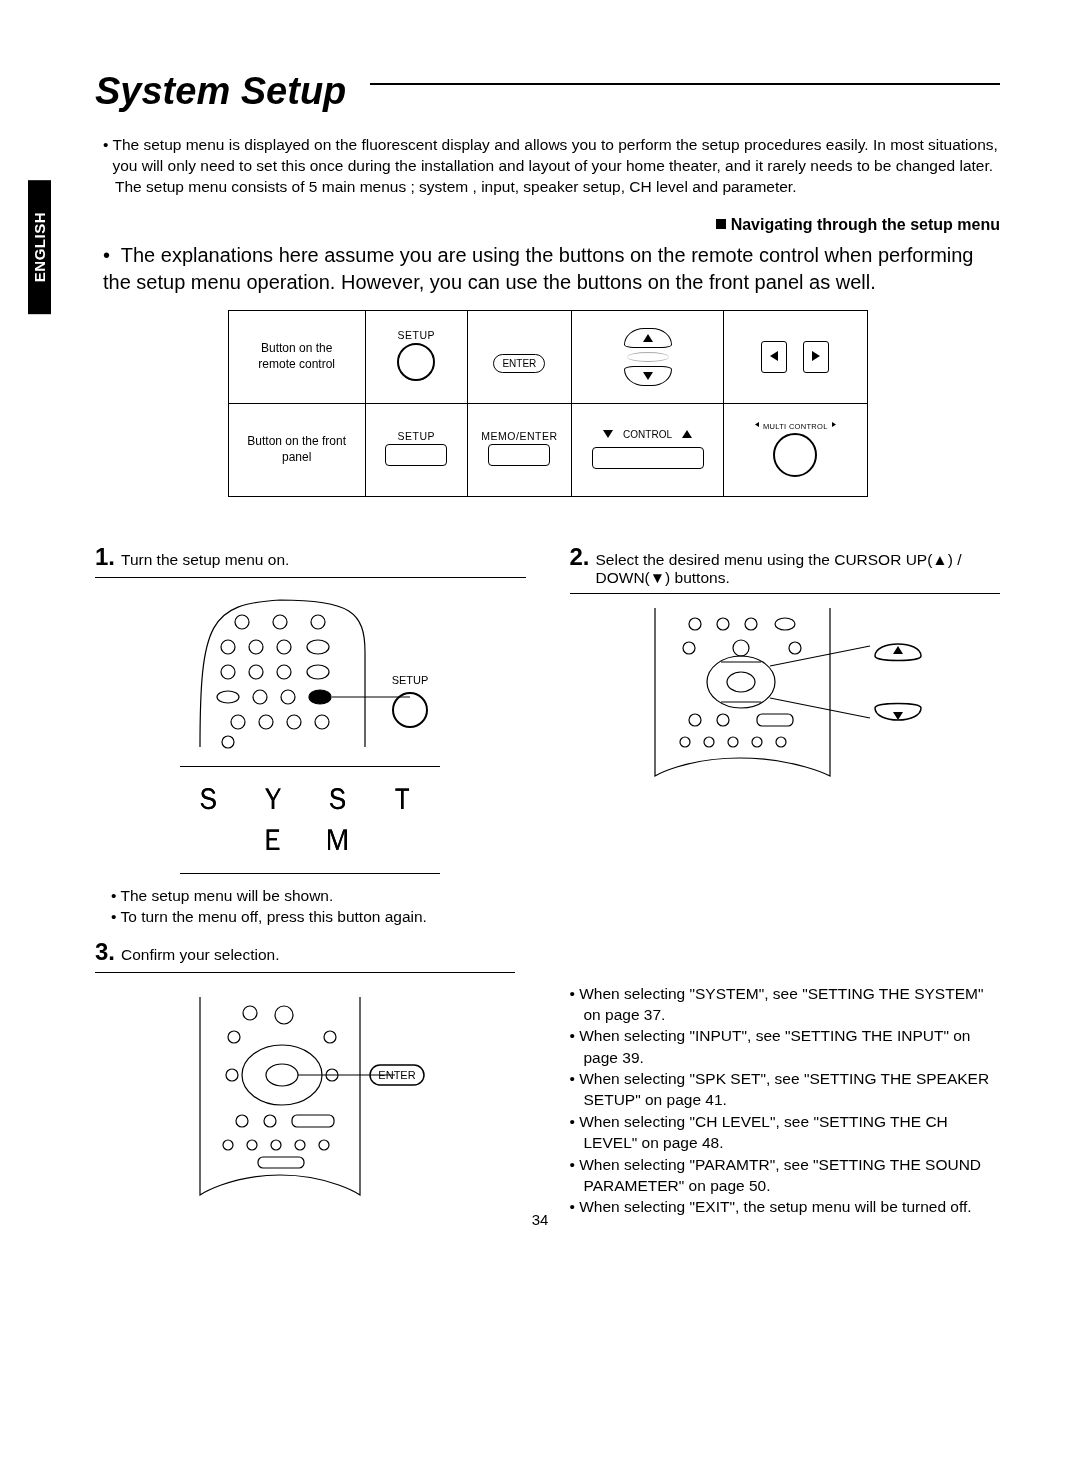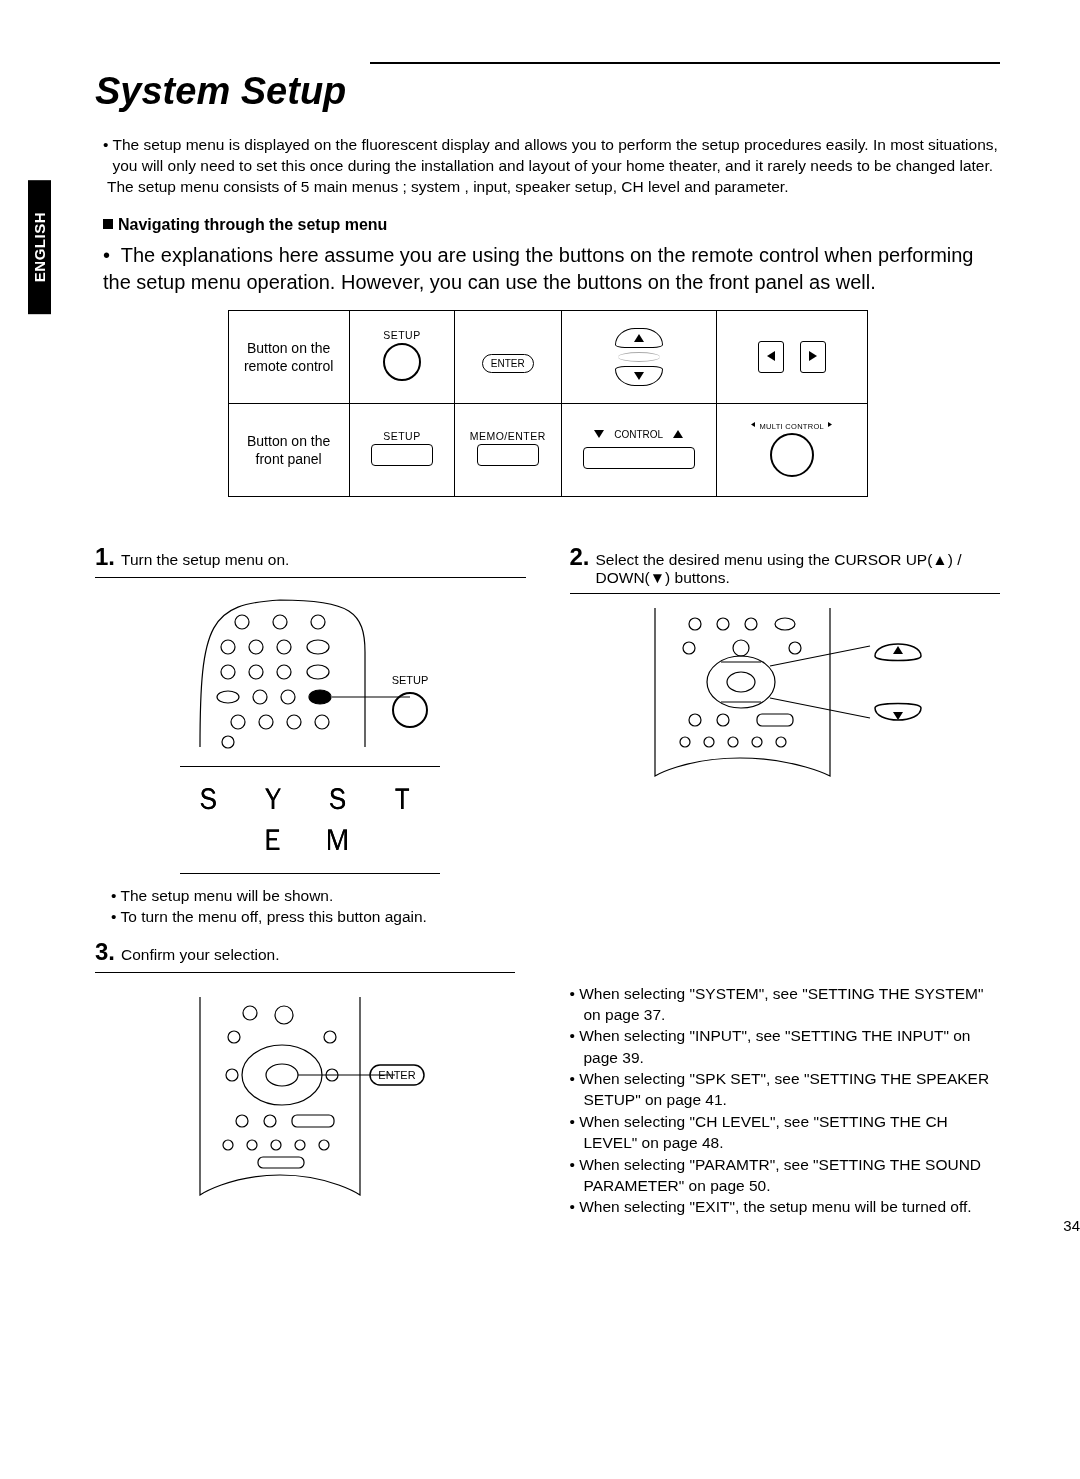--- a/index.html
+++ b/index.html
@@ -29,21 +29,21 @@
     padding: 32px 3px;
     writing-mode: vertical-rl;
     transform: rotate(180deg);
   }
   h1.title {
     font-style: italic;
     font-weight: bold;
     font-size: 38px;
     margin: 0 0 4px 0;
     display: flex;
-    align-items: flex-start;
+    align-items: center;
     gap: 24px;
   }
   h1.title .rule {
     flex: 1;
     border-bottom: 2px solid #000;
     position: relative;
     top: -8px;
   }
   .intro {
     font-size: 15.5px;
@@ -51,27 +51,28 @@
     margin: 22px 0 0 8px;
   }
   .intro .bullet-line {
     display: flex;
     gap: 4px;
   }
   .intro .bullet {
     flex: 0 0 auto;
   }
   .sub-lines {
-    margin-left: 4px;
+    margin-left: 12px;
   }
 
   h3.section {
     font-size: 16px;
     font-weight: bold;
     margin: 18px 0 2px 8px;
+    text-align: right;
   }
   .sq {
     display: inline-block;
     width: 10px;
     height: 10px;
     background: #000;
     margin-right: 5px;
     vertical-align: 1px;
   }
   .nav-text {
@@ -88,22 +89,22 @@
   }
   table.cmp td, table.cmp th {
     border: 1px solid #000;
     font-size: 12.5px;
     text-align: center;
     vertical-align: middle;
     padding: 6px 4px;
     height: 80px;
   }
   table.cmp td.rowhead {
-    font-size: 14px;
-    padding: 0 4px;
+    font-size: 12px;
+    padding: 0 16px;
     line-height: 1.3;
   }
   .btn-round {
     display: inline-block;
     width: 34px; height: 34px;
     border: 2px solid #000;
     border-radius: 50%;
   }
   .btn-label {
     font-size: 10.5px;
@@ -206,23 +207,23 @@
   }
   .step3-right ul {
     margin:0; padding-left:0; list-style:none;
     font-size:15.5px; line-height:1.38;
   }
   .step3-right ul li { padding-left:14px; text-indent:-14px; }
   .step3-right ul li::before { content:"• "; }
 
   .page-num {
     position:absolute;
-    bottom: 24px;
+    bottom: 30px;
     left:0; right:0;
-    text-align:right;
+    text-align:center;
     font-size:15px;
   }
 </style>
 </head>
 <body>
 
 <div class="page">
 
   <div class="lang-tab">ENGLISH</div>
 

